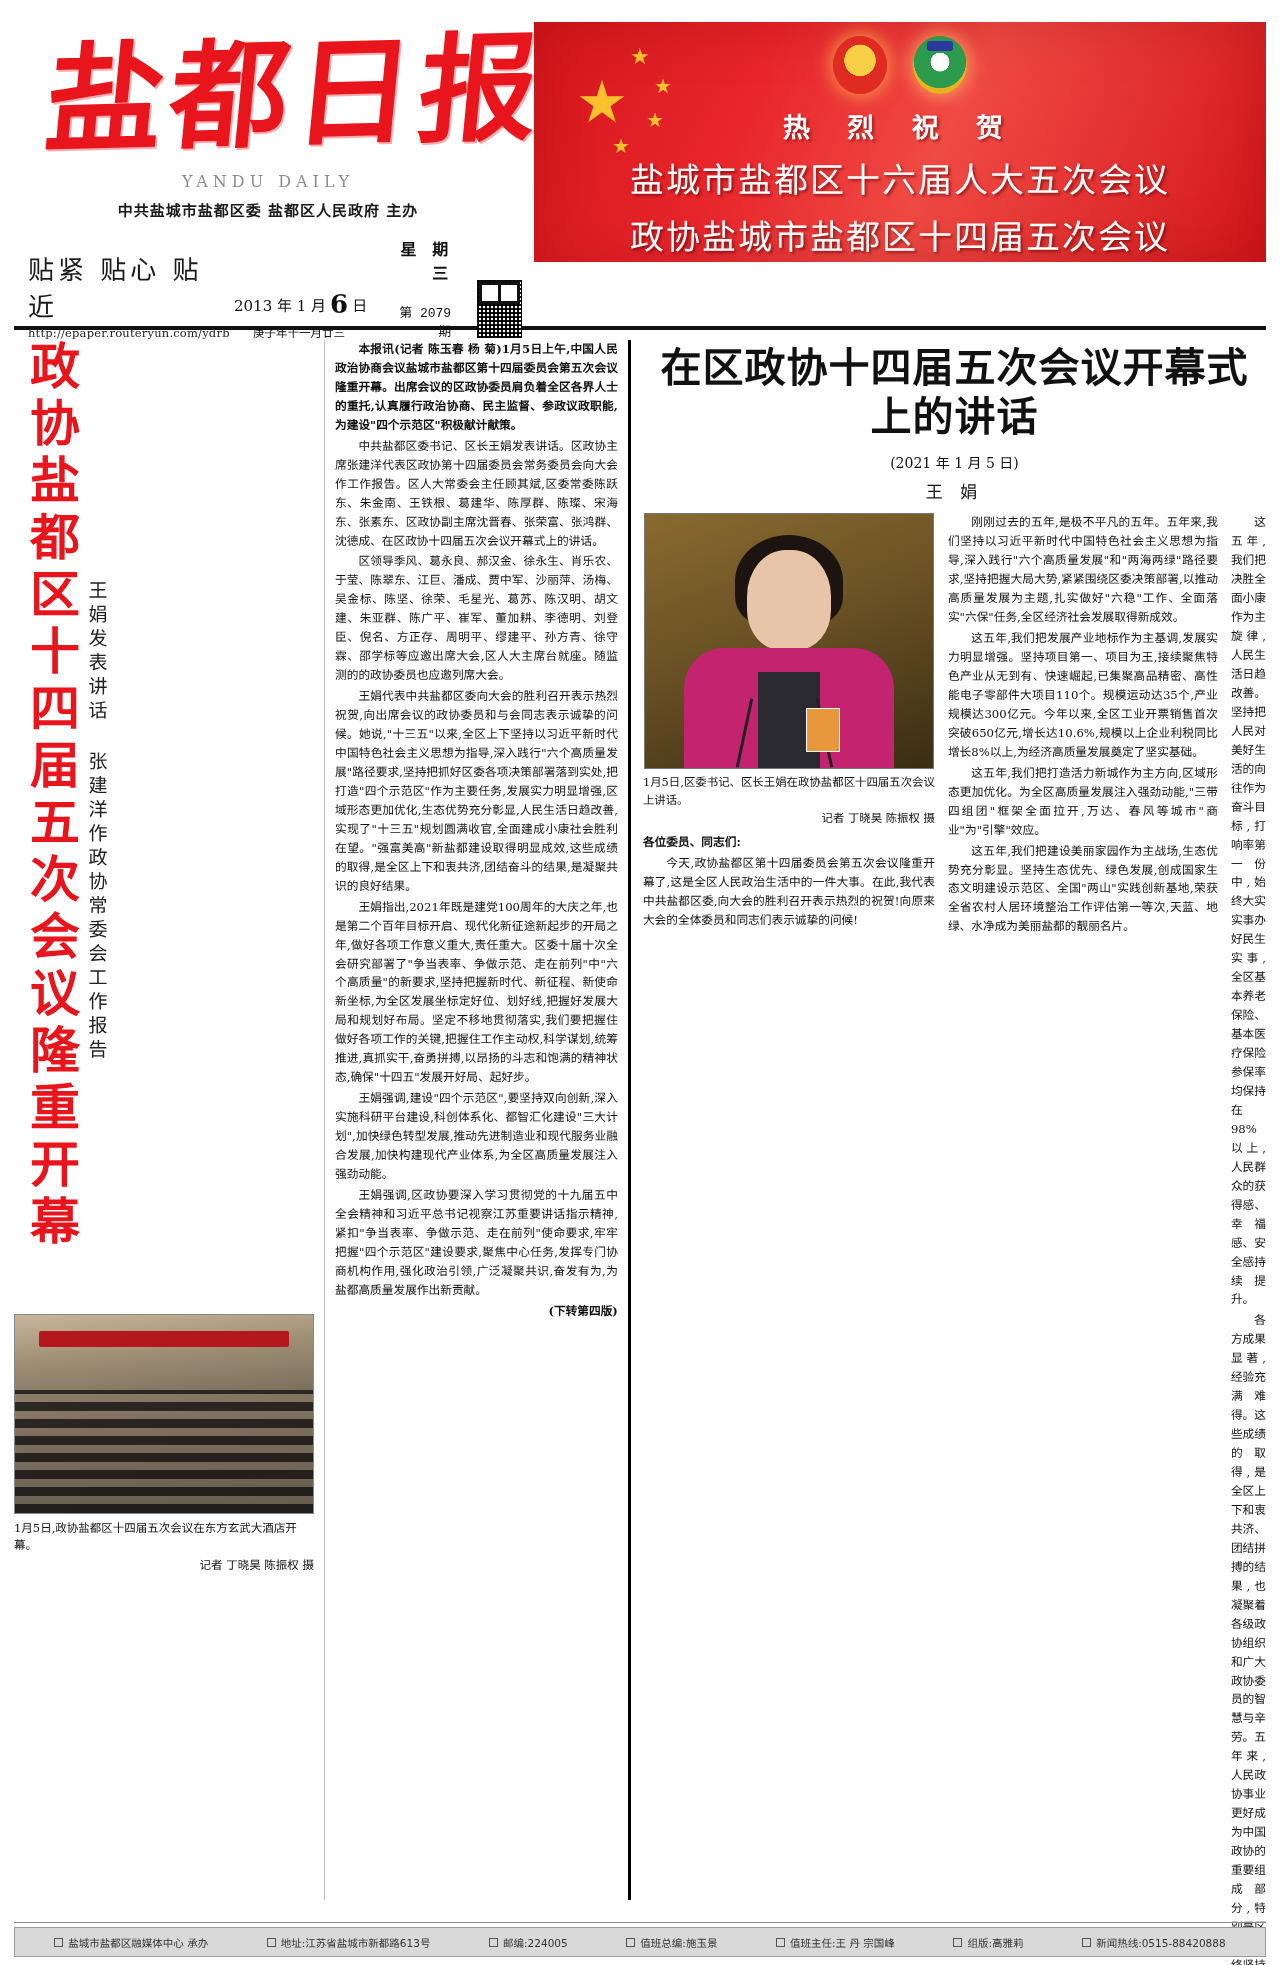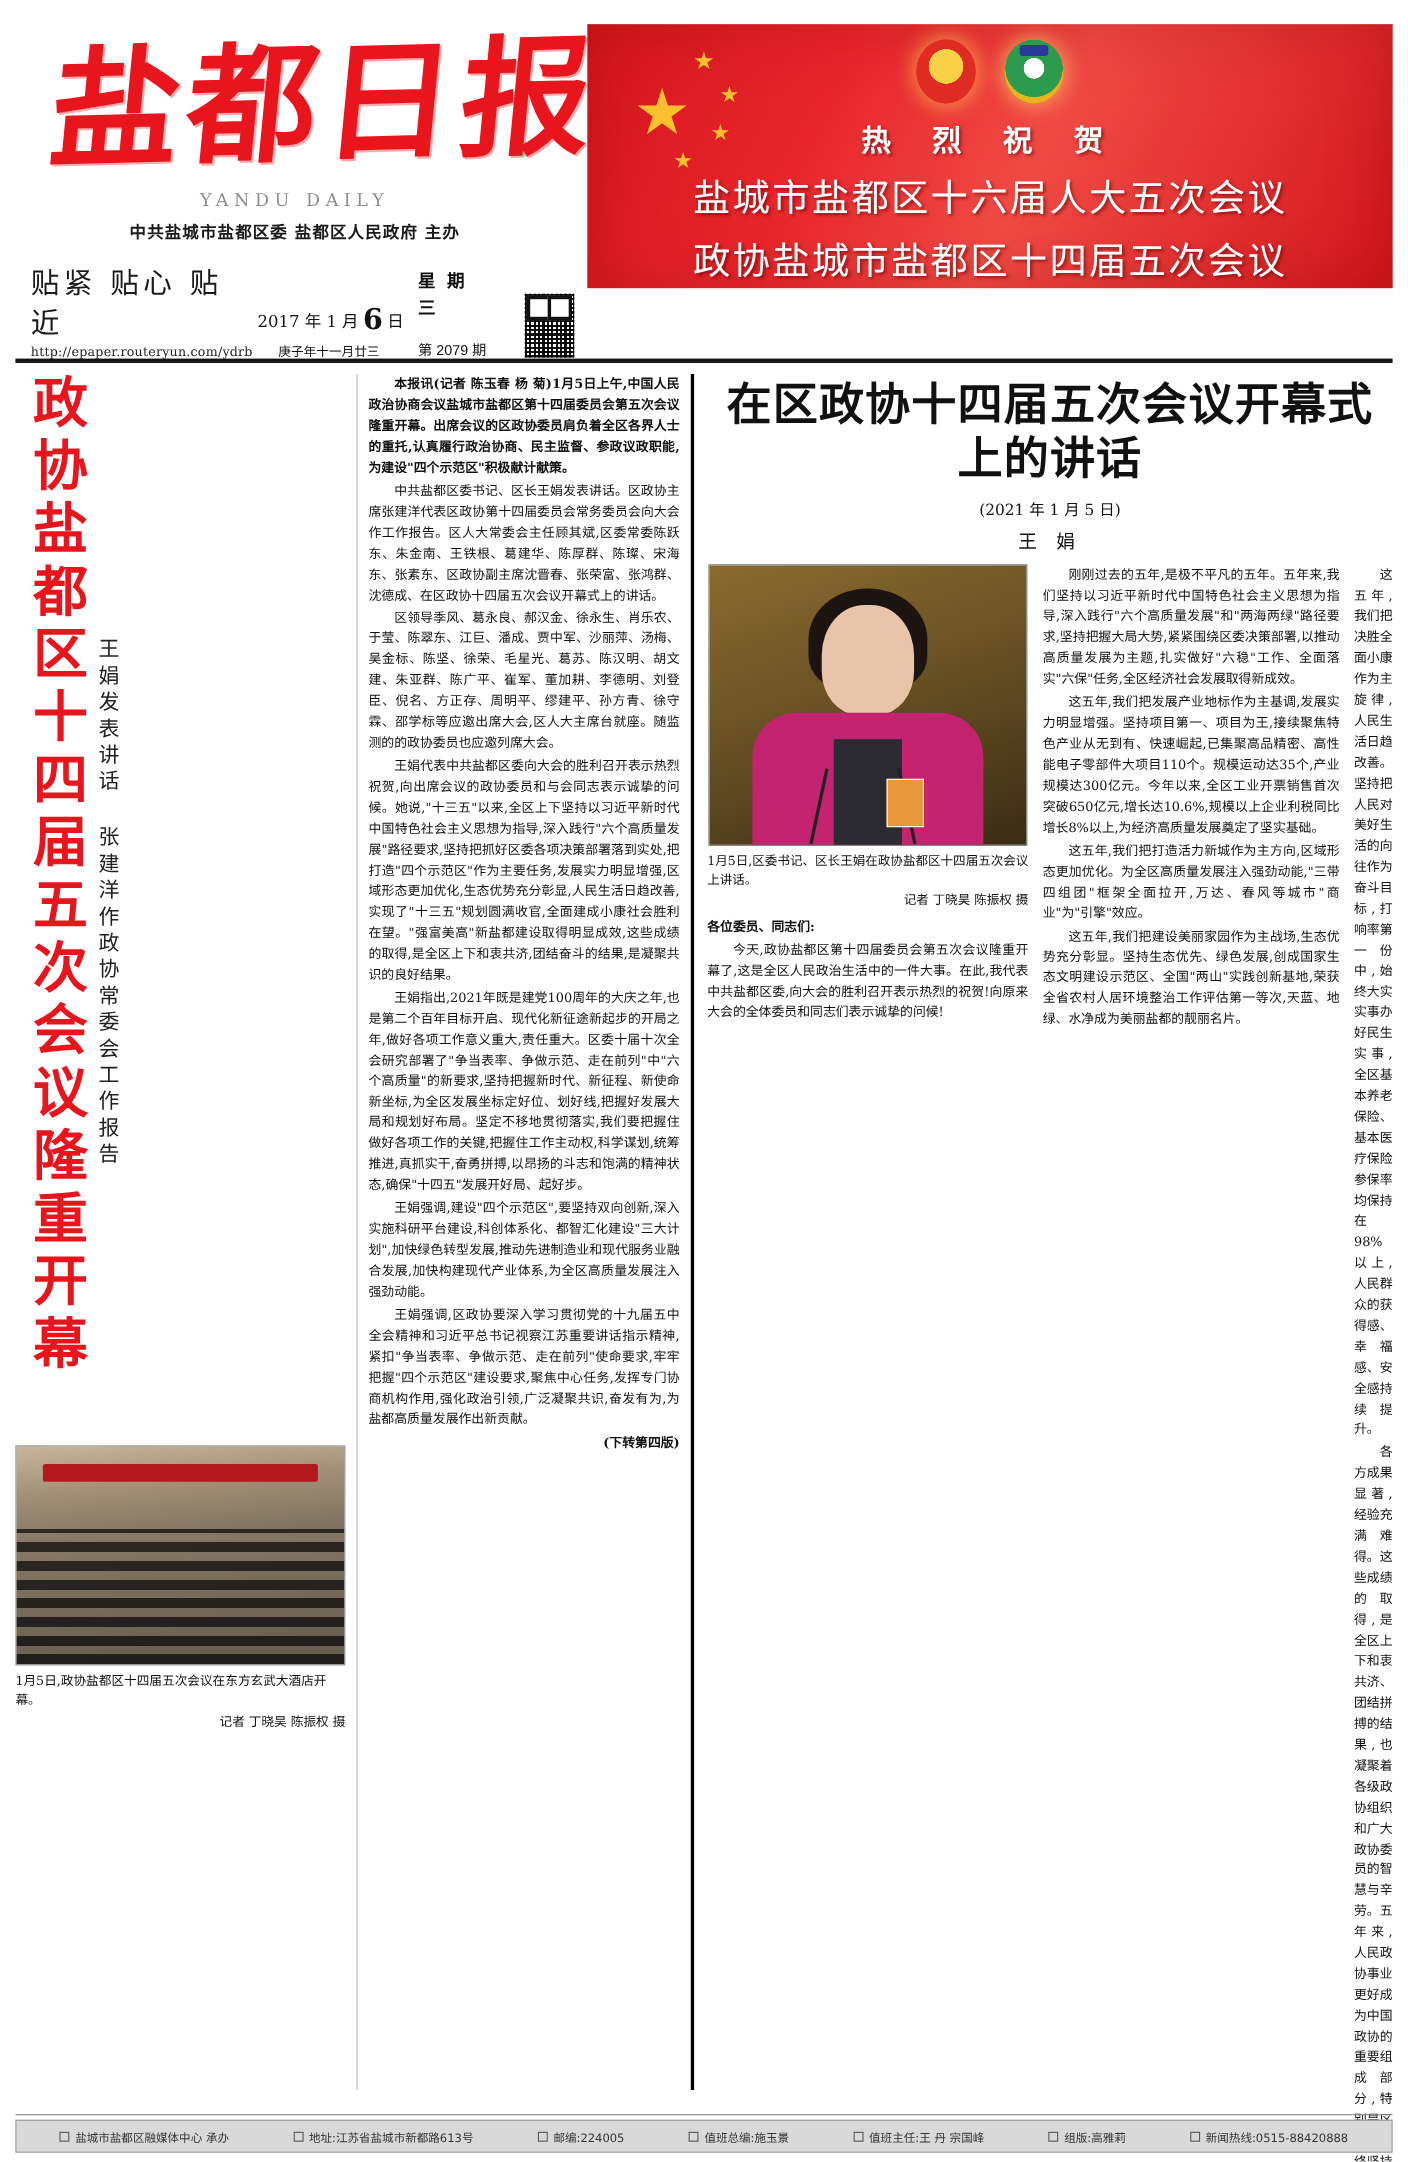--- a/index.html
+++ b/index.html
@@ -52,21 +52,21 @@
     margin-top:16px; padding-left:14px; gap:16px;
   }
   .slogan-box { width:190px; }
   .slogan { font-size:26px; letter-spacing:4px; font-weight:500; color:#1a1a1a;
             font-family:"DejaVu Sans","Liberation Sans",sans-serif;}
   .slogan-url { font-size:11.5px; color:#222; font-family:"DejaVu Serif","Liberation Serif",serif; margin-top:3px; letter-spacing:.2px;}
   .date-box { text-align:center; font-family:"DejaVu Serif","Liberation Serif",serif; width:130px;}
   .date-line1 { font-size:15px; white-space:nowrap; }
   .date-line1 .bigday { font-size:26px; font-weight:bold; vertical-align:-2px; margin:0 4px;}
   .date-line2 { font-size:11.5px; margin-top:5px; }
-  .week-box { text-align:left; font-family:Liberation Sans, sans-serif; width:92px;}
+  .week-box { text-align:right; font-family:Liberation Mono, monospace; width:92px;}
   .week-line1 { font-size:16px; font-weight:bold; letter-spacing:3px;}
   .week-line2 { font-size:13px; margin-top:18px; }
   .qr {
     width:58px; height:58px; margin-left:10px; margin-bottom:2px;
     background:
       repeating-linear-gradient(0deg,#111 0 2px,transparent 2px 4px),
       repeating-linear-gradient(90deg,#111 0 2px,transparent 2px 4px),
       #fff;
     background-blend-mode:multiply;
     position:relative;
@@ -171,21 +171,21 @@
       <div class="logo-cal">盐都日报</div>
       <div class="logo-pinyin">YANDU   DAILY</div>
       <div class="logo-sponsor">中共盐城市盐都区委 盐都区人民政府 主办</div>
       <div class="mast-info">
         <div class="slogan-box">
           <div class="slogan">贴紧 贴心 贴近</div>
           <div class="slogan-url">http://epaper.routeryun.com/ydrb</div>
         </div>
         <div class="date-box">
           <div class="date-line1">
-            <span>2017 年 1 月</span><span class="bigday">6</span><span>日</span>
+            <span>2013 年 1 月</span><span class="bigday">6</span><span>日</span>
           </div>
           <div class="date-line2">庚子年十一月廿三</div>
         </div>
         <div class="week-box">
           <div class="week-line1">星 期 三</div>
           <div class="week-line2">第 2079 期</div>
         </div>
         <div class="qr"></div>
       </div>
     </div>

